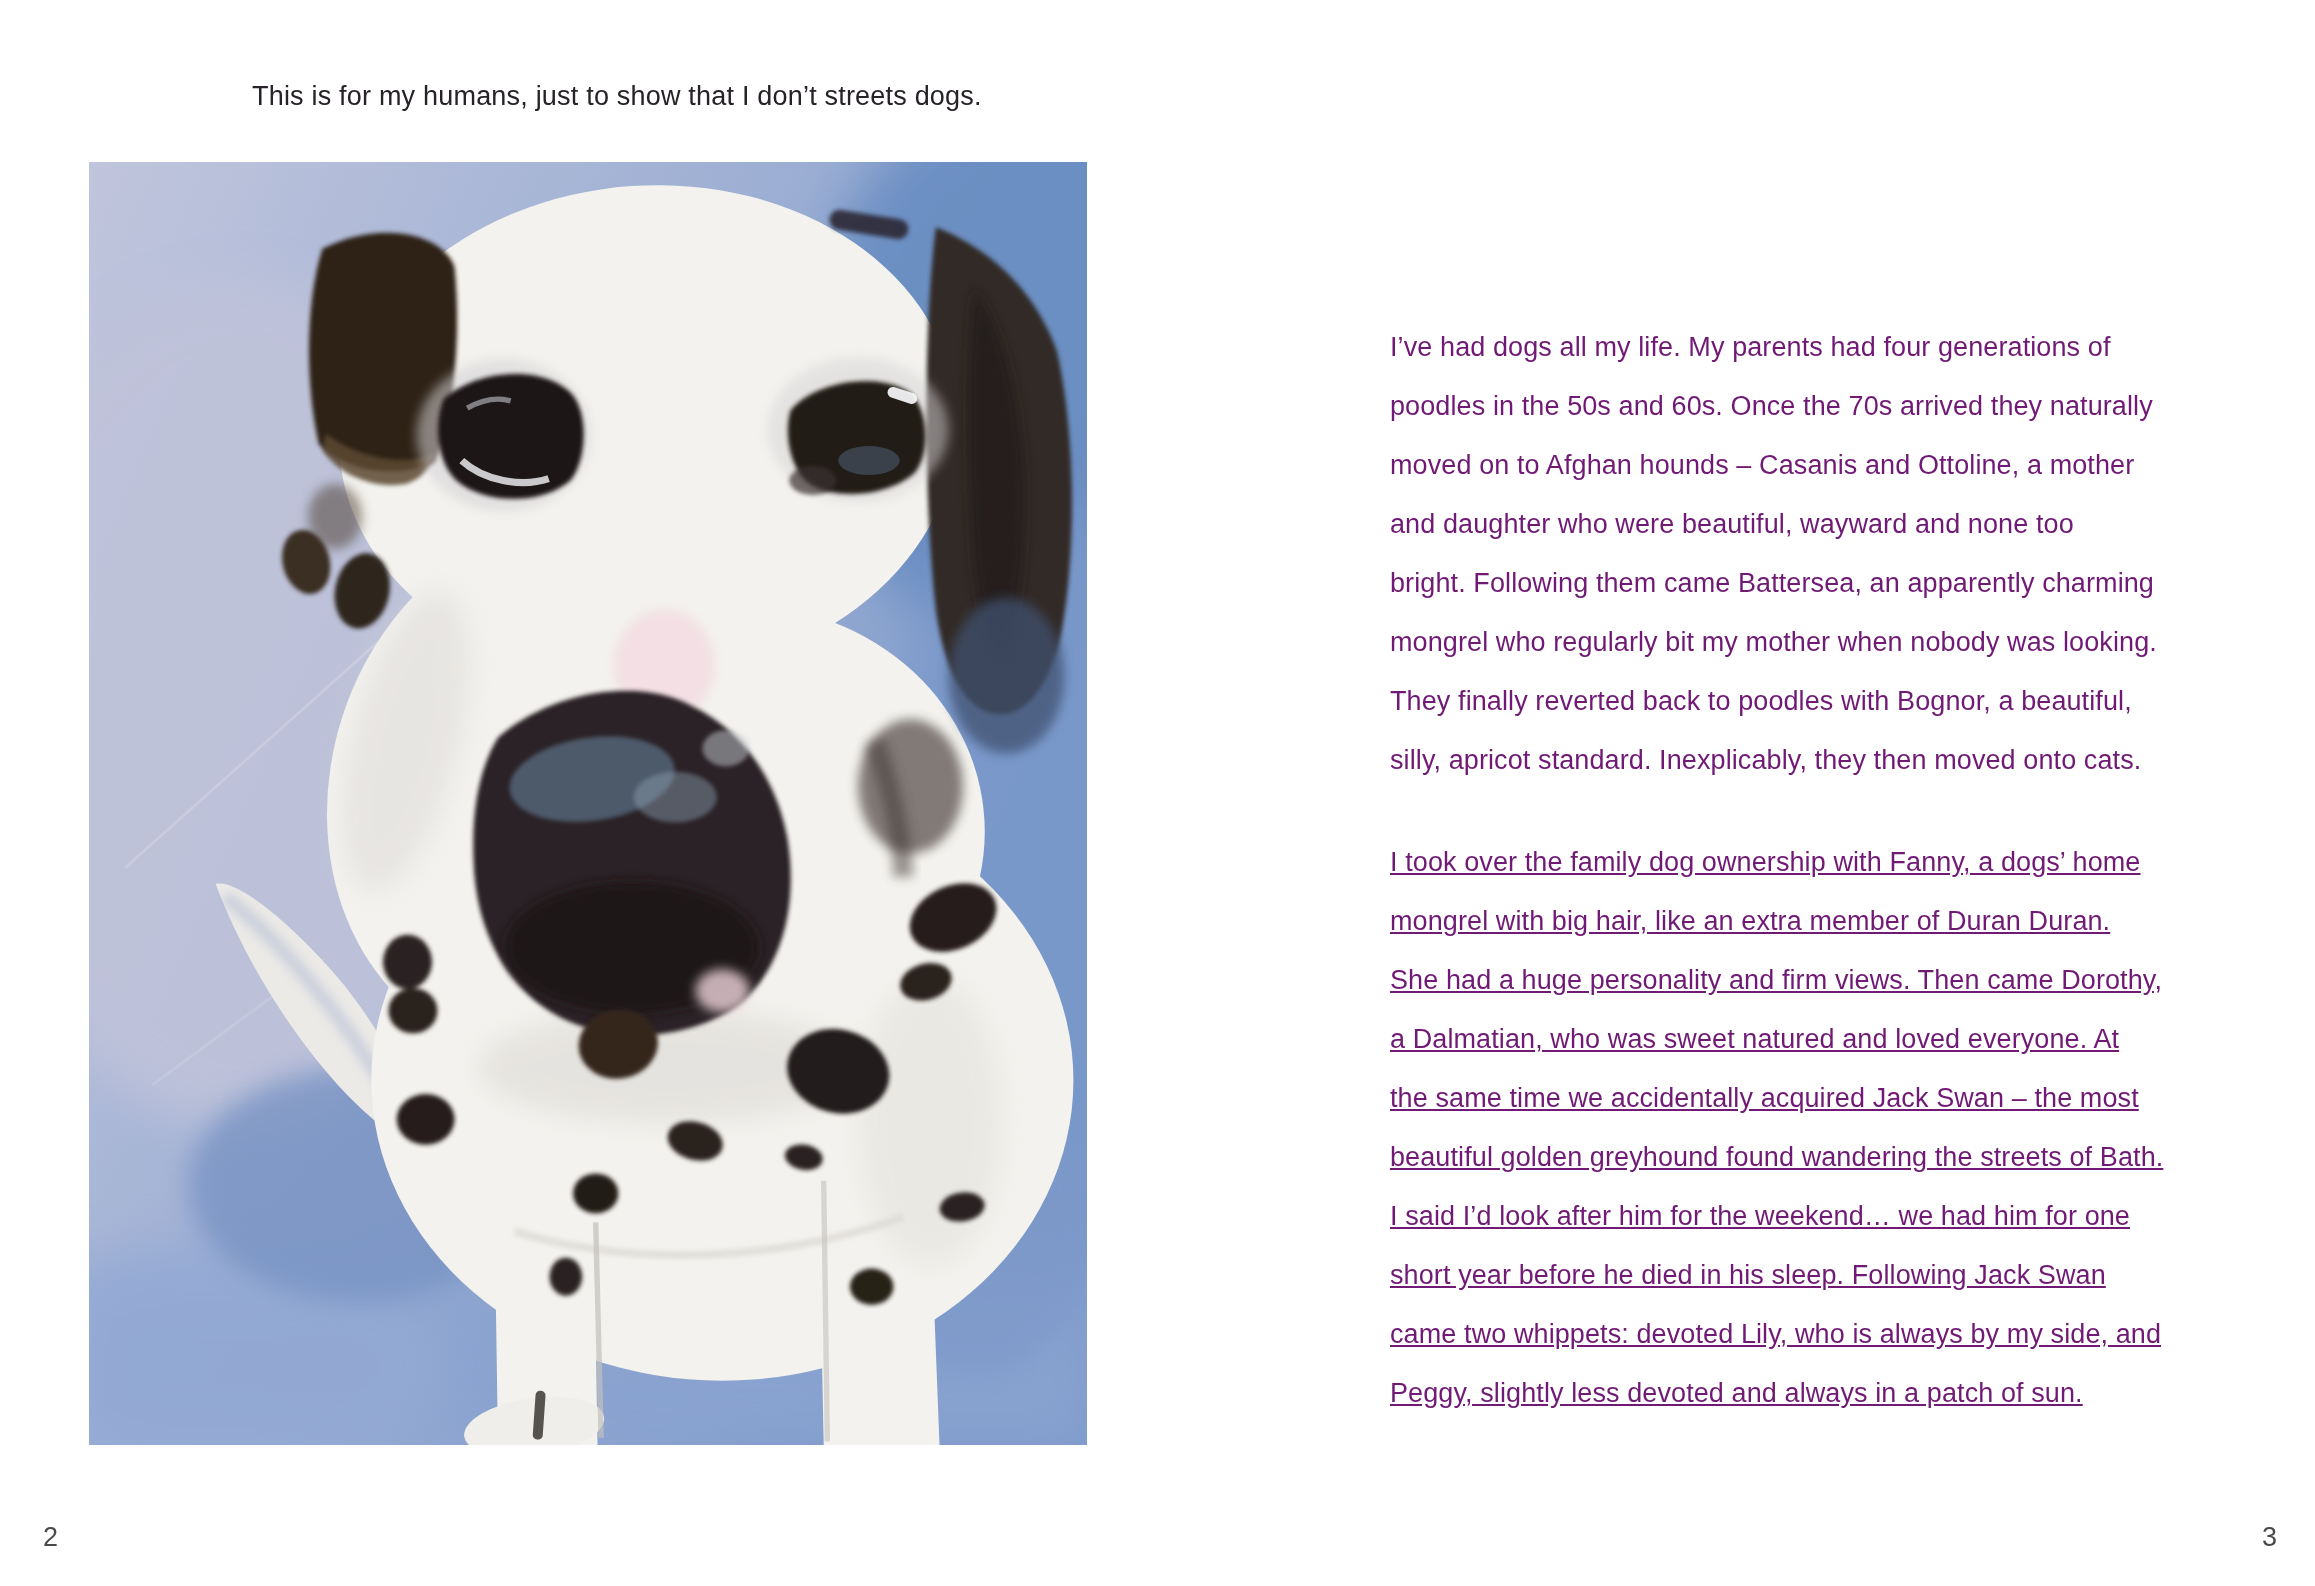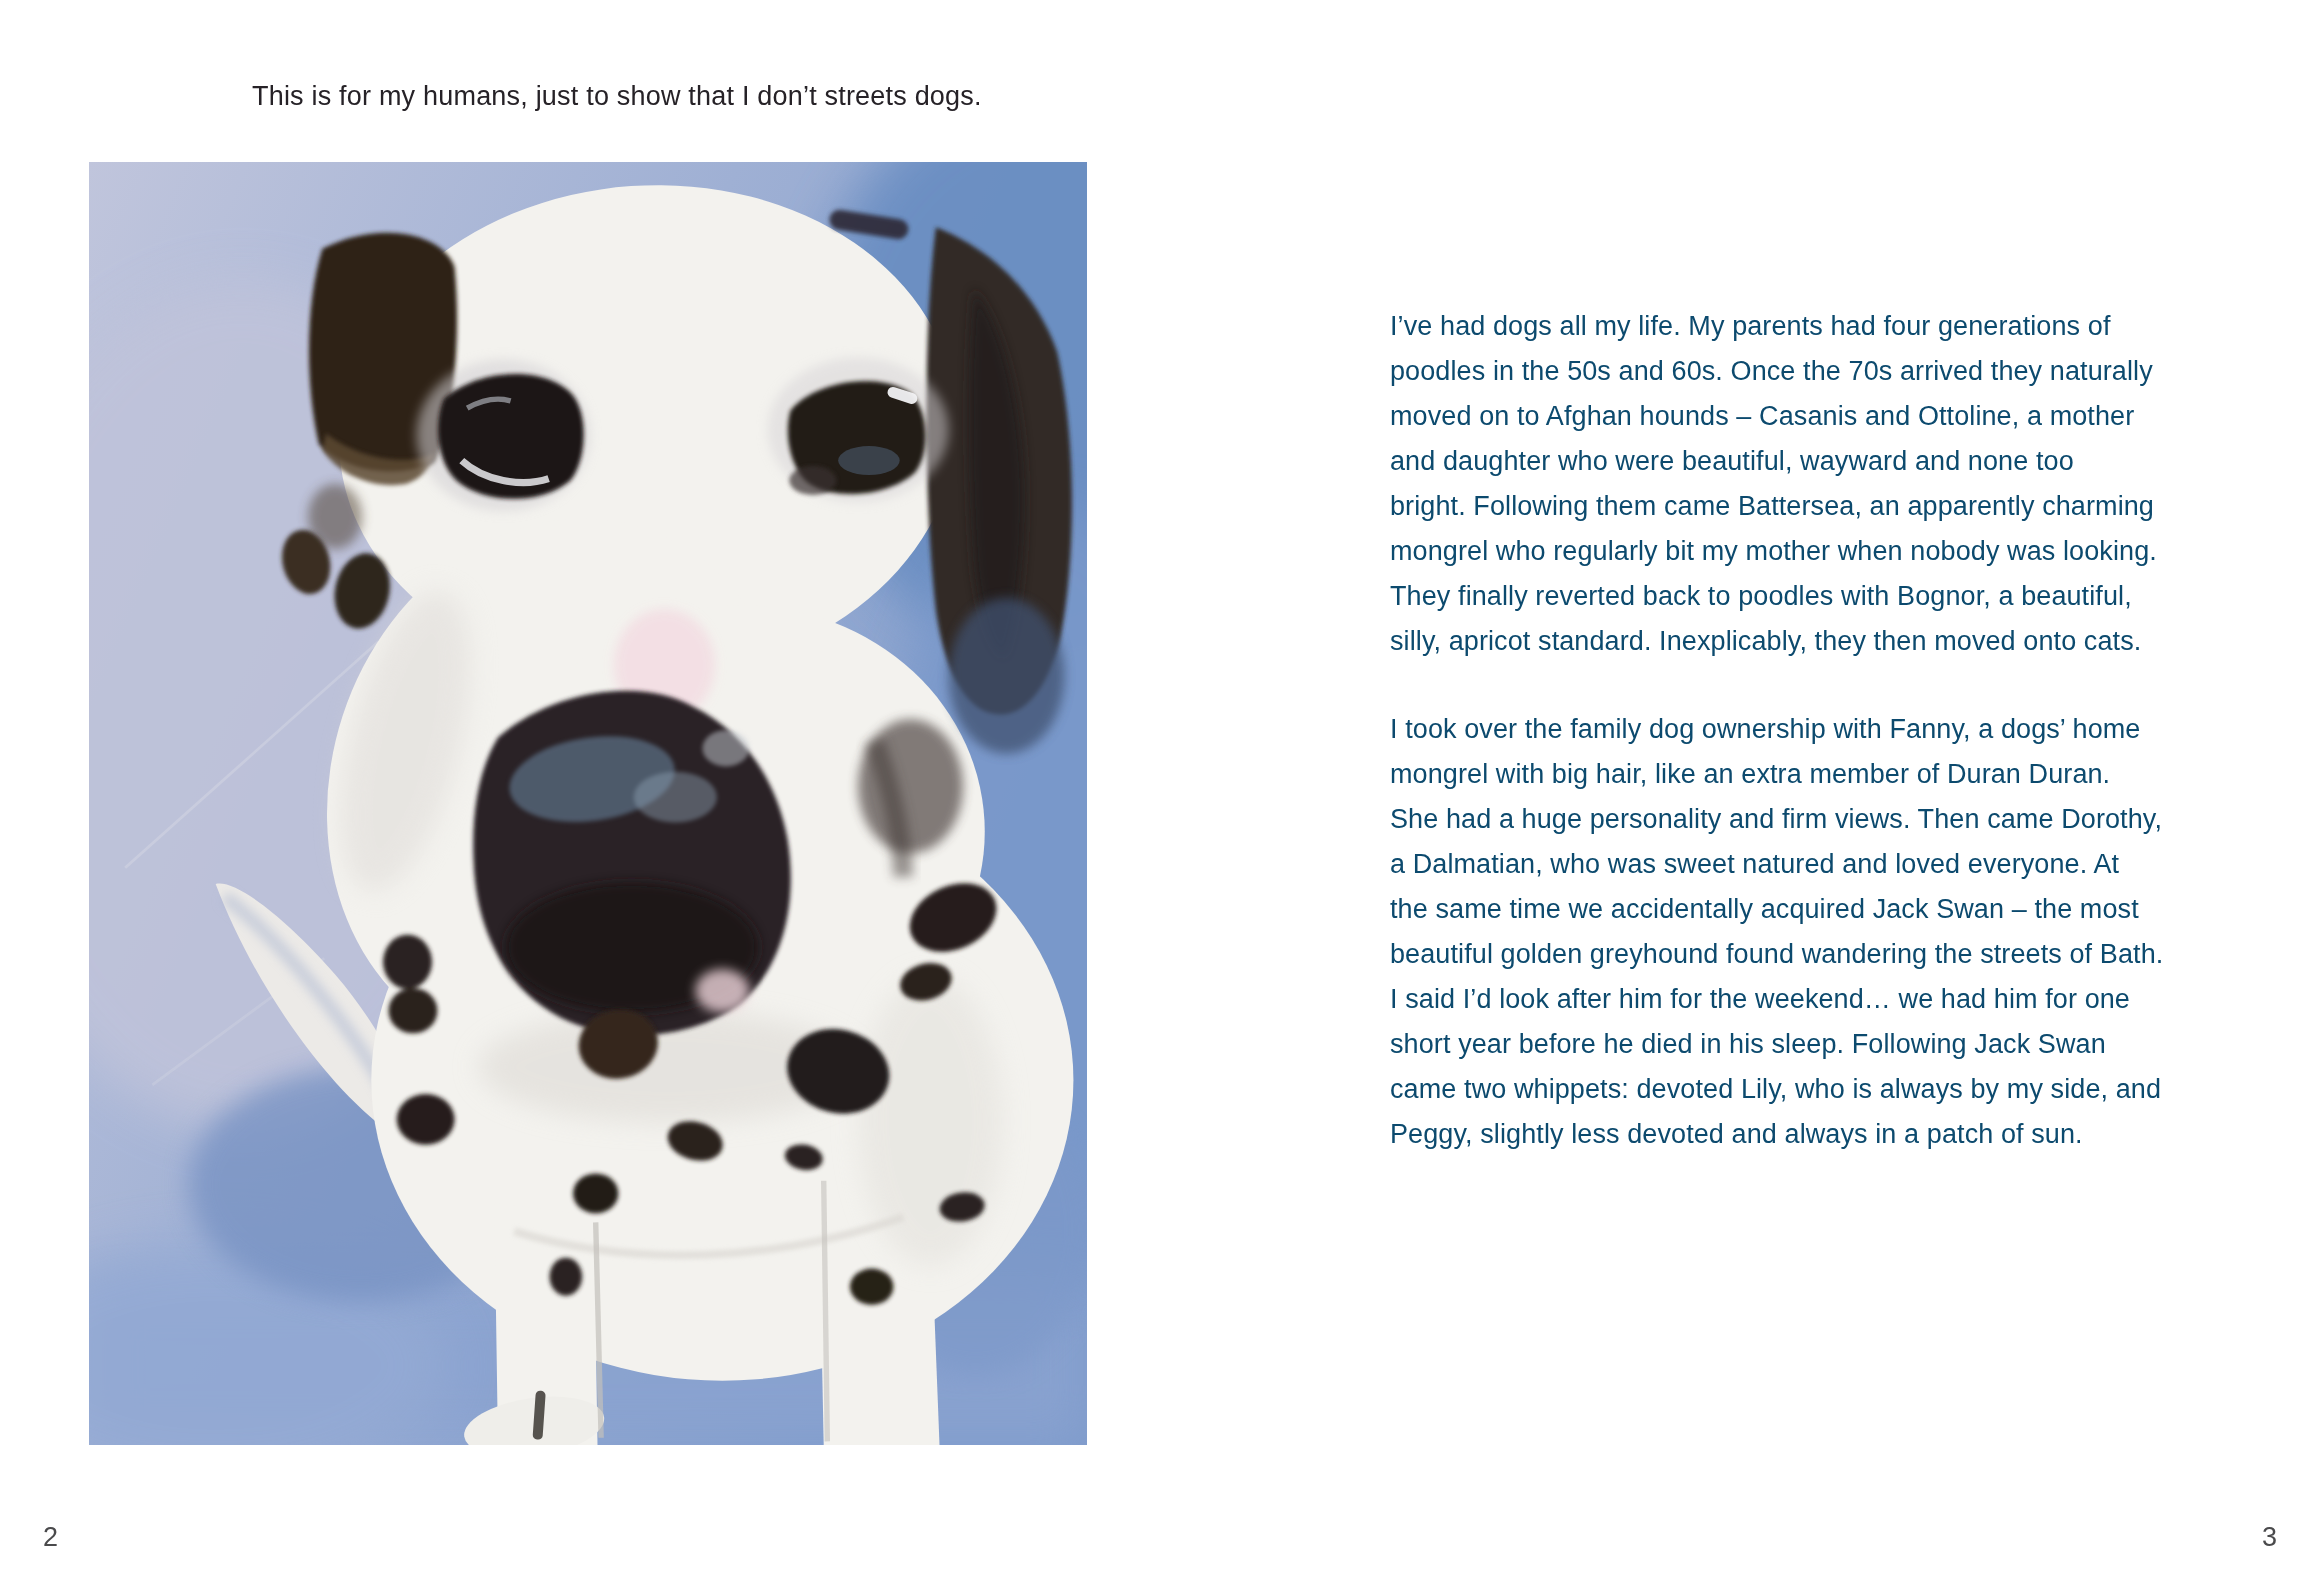--- a/index.html
+++ b/index.html
@@ -20,29 +20,29 @@
   }
   figure.painting {
     position: absolute;
     left: 89px; top: 162px;
     width: 998px; height: 1283px;
     margin: 0; padding: 0;
   }
   figure.painting svg { display: block; }
   .body-text {
     position: absolute;
-    left: 1390px; top: 304px;
+    left: 1390px; top: 318px;
     width: 850px;
     font-size: 27px;
-    line-height: 45px;
+    line-height: 59px;
     letter-spacing: 0.1px;
-    color: #0c4a6e;
+    color: #701a75;
   }
   .body-text p { margin: 0; white-space: pre-line; }
-  .body-text p + p { margin-top: 43px; }
+  .body-text p + p { margin-top: 43px; text-decoration: underline; }
   .page-num {
     position: absolute;
     font-size: 27px;
     color: #4a4a4c;
   }
   .page-num.left  { left: 43px;  top: 1522px; }
   .page-num.right { left: 2262px; top: 1522px; }
 </style>
 </head>
 <body>

